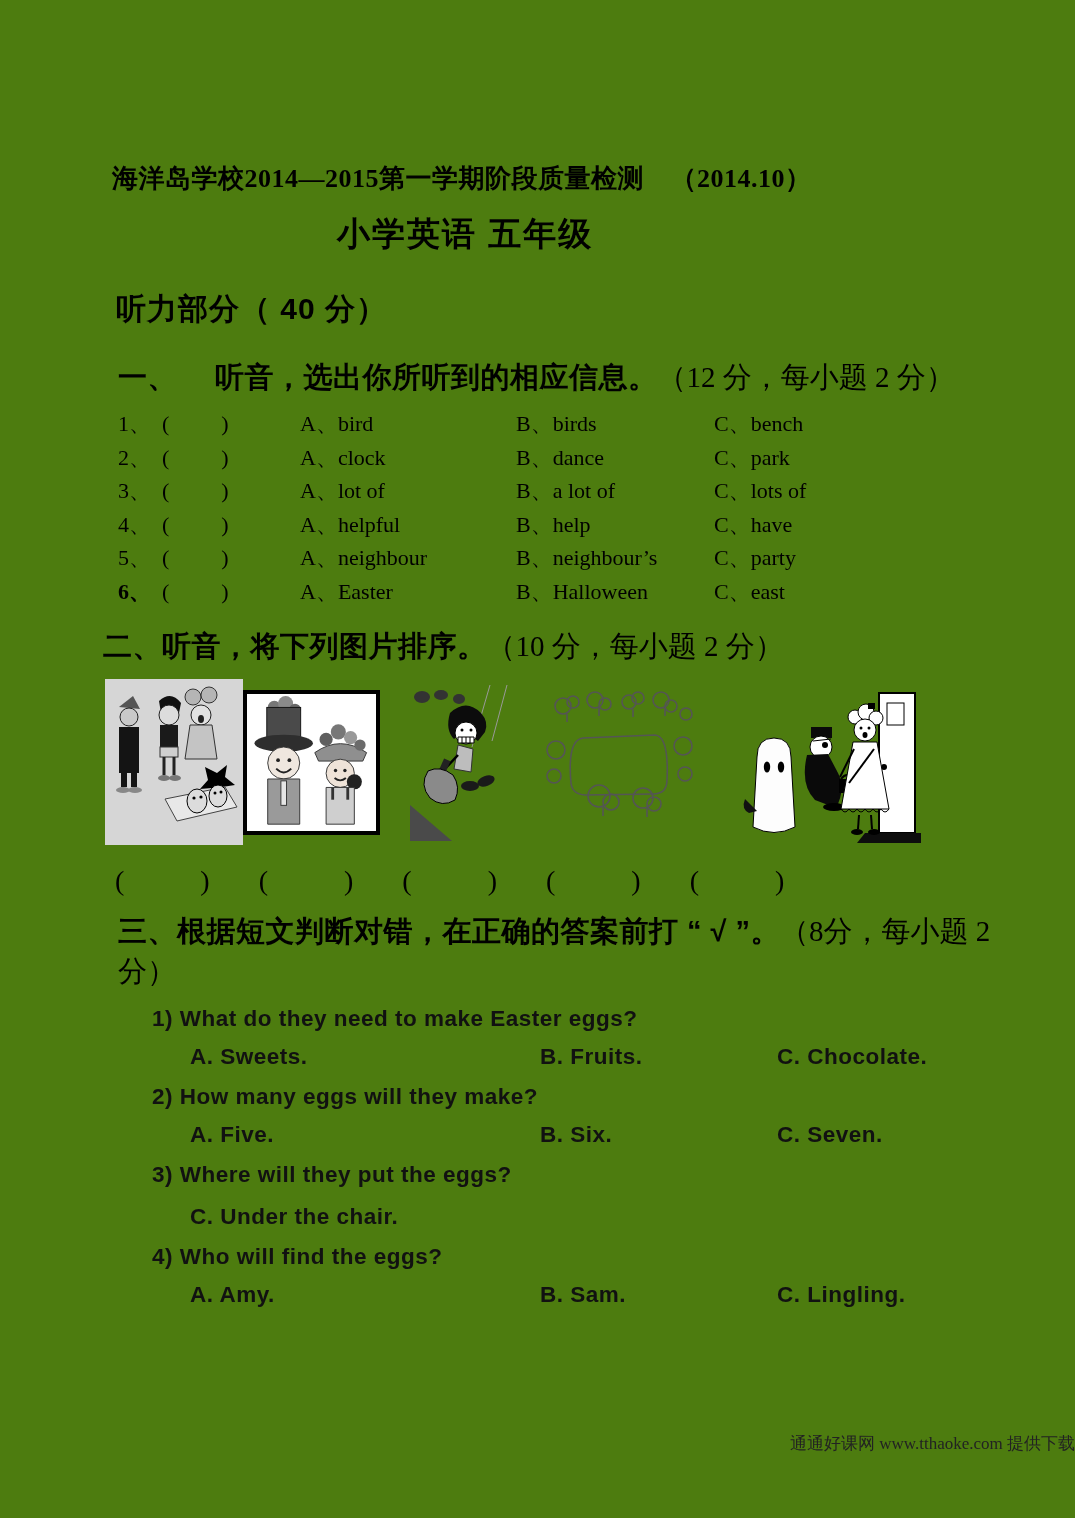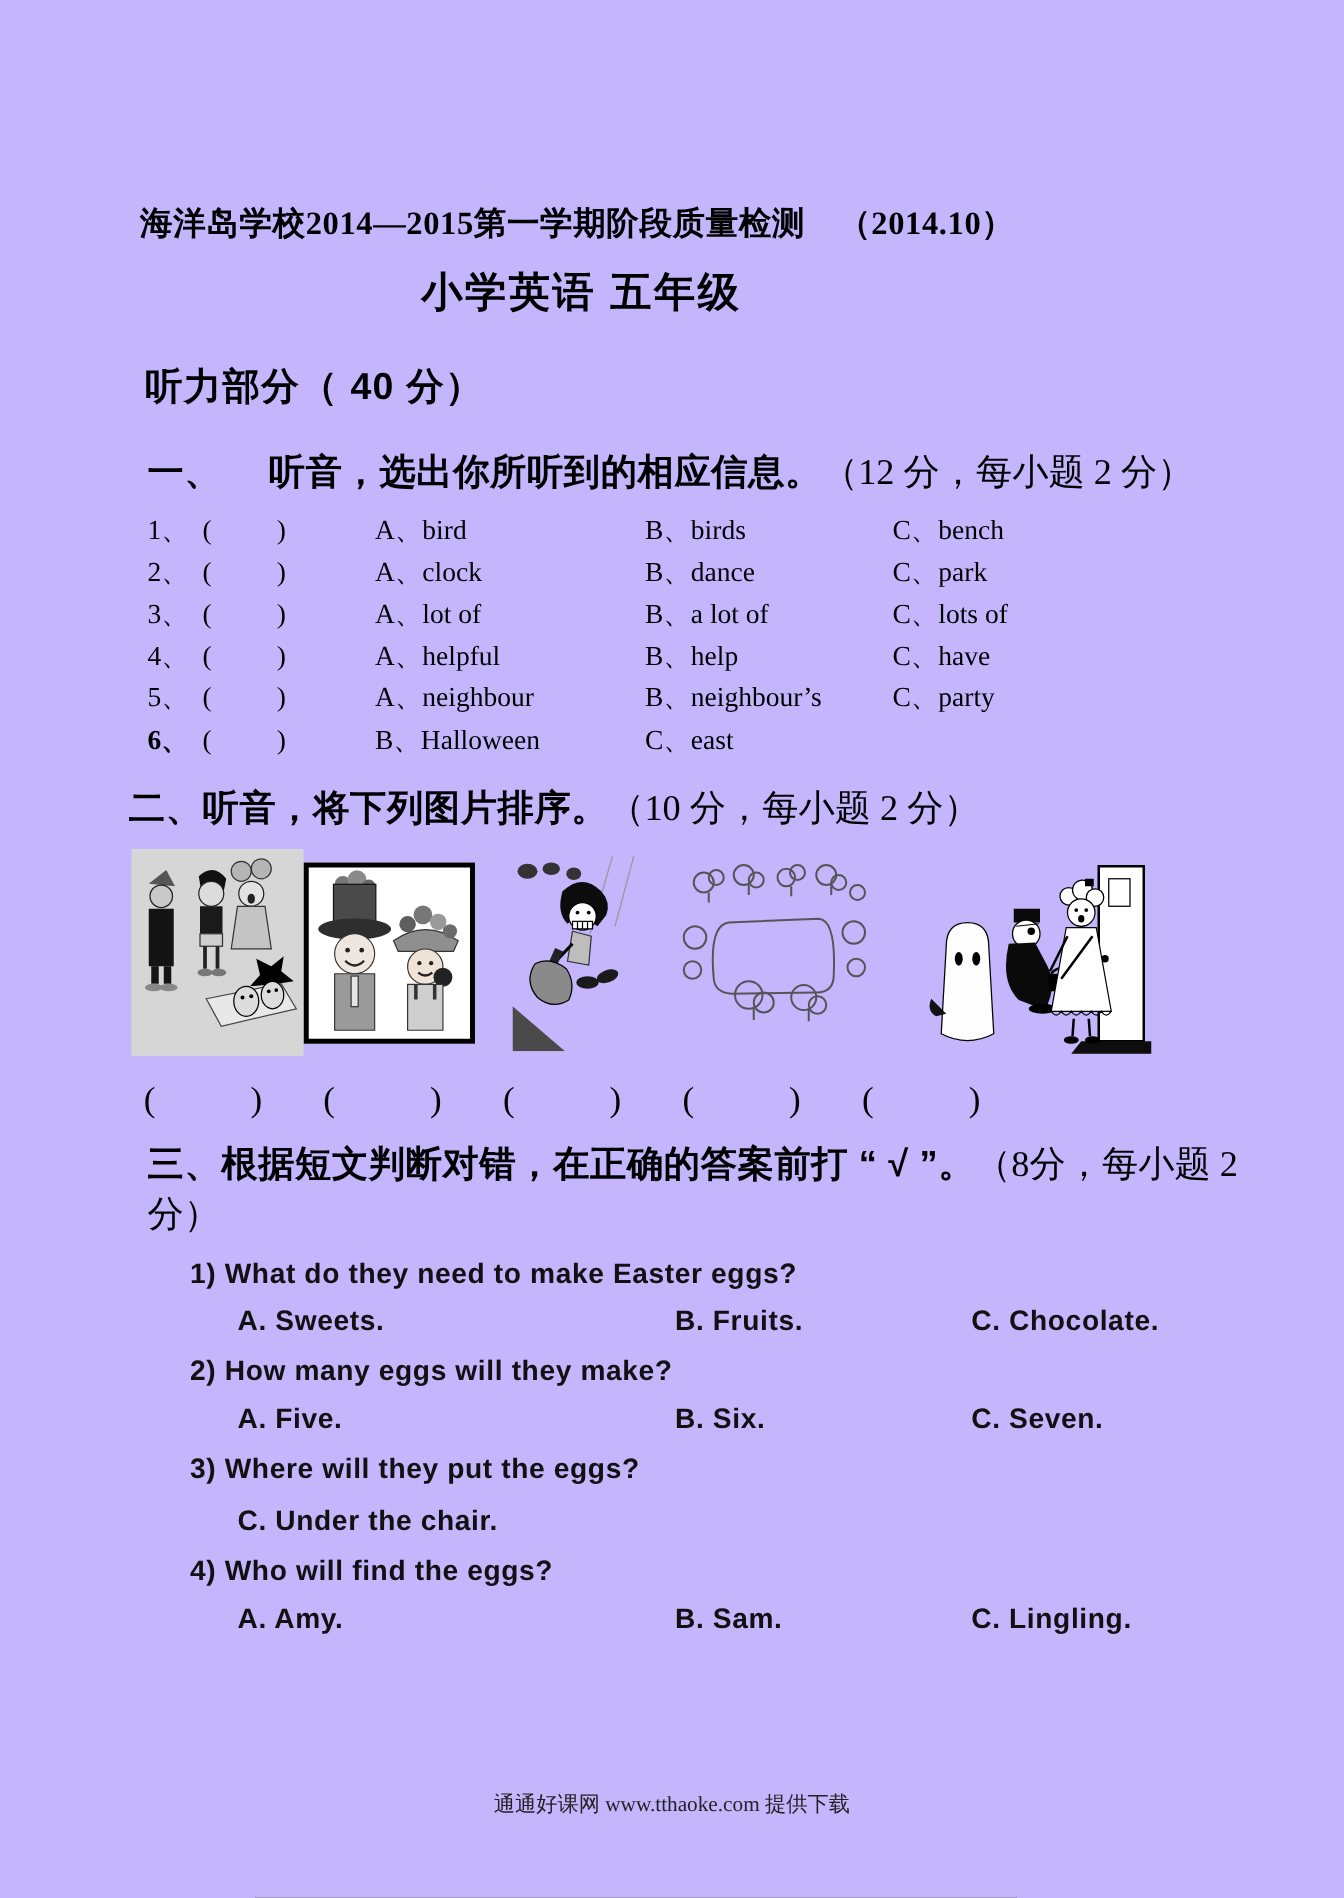--- a/index.html
+++ b/index.html
@@ -1,16 +1,16 @@
 <!DOCTYPE html>
 <html><head>
 <meta charset="utf-8">
 <style>
   html,body{margin:0;padding:0;background:#888}
-  .page{position:relative;width:1075px;height:1518px;background:#c4b5fd;overflow:hidden;color:#000;margin:0 auto}
+  .page{position:relative;width:1075px;height:1518px;background:#4d7c0f;overflow:hidden;color:#000;margin:0 auto}
   .abs{position:absolute}
   .hei{font-family:"Liberation Sans",sans-serif;font-weight:bold}
 
   .title{top:161px;left:112px;font-family:"Liberation Serif",serif;font-weight:bold;font-size:26px;letter-spacing:.5px;white-space:pre}
   .subtitle{top:212px;left:337px;font-size:33px;letter-spacing:2px}
   .part{top:289px;left:116px;font-size:30px;letter-spacing:1px}
 
   .sec-h{font-size:29px;letter-spacing:.5px}
   .sec-h .pts{font-family:"Liberation Serif",serif;font-weight:normal;letter-spacing:0}
   .sec1{top:358px;left:118px;width:880px}
@@ -33,21 +33,21 @@
   .blanks{display:flex;gap:49px;margin-top:8px;padding-left:12px;font-family:"Liberation Serif",serif;font-size:28px}
   .blanks .sp{display:inline-block;width:76px}
 
   .sec3{top:912px;left:118px;width:900px}
   .quiz{font-family:"Liberation Sans",sans-serif;font-weight:600;font-size:22.5px;color:#111;letter-spacing:.5px}
   .q{margin-top:14px;padding-left:34px}
   .opts{display:grid;grid-template-columns:350px 237px auto;padding-left:72px;margin-top:12px}
   .opts2{display:grid;grid-template-columns:350px auto;padding-left:72px;margin-top:22px}
   .optline{padding-left:72px;margin-top:16px}
 
-  .footer{top:1432px;left:0;width:1075px;text-align:center;font-family:"Liberation Serif",serif;font-size:17px;color:#222}
+  .footer{top:1432px;left:0;width:1075px;text-align:right;font-family:"Liberation Serif",serif;font-size:17px;color:#222}
 </style>
 </head>
 <body>
 
 <div class="page">
 
   <div class="abs title">海洋岛学校2014—2015第一学期阶段质量检测　（2014.10）</div>
   <div class="abs subtitle hei">小学英语 五年级</div>
   <div class="abs part hei">听力部分（ 40 分）</div>
 
@@ -87,20 +87,21 @@
       <div class="row">
         <span class="num">5、</span>
         <span class="blank"><span>(</span><span class="sp"></span><span>)</span></span>
         <span>A、neighbour</span>
         <span>B、neighbour’s</span>
         <span>C、party</span>
       </div>
       <div class="row">
         <span class="num">6、</span>
         <span class="blank"><span>(</span><span class="sp"></span><span>)</span></span>
+        <span>A、Easter</span>
         <span>B、Halloween</span>
         <span>C、east</span>
       </div>
     </div>
   </div>
 
   <div class="abs sec2">
     <div class="sec-h hei">
       <span>二、</span><span>听音，将下列图片排序。</span><span class="pts">（10 分，每小题 2 分）</span>
     </div>

